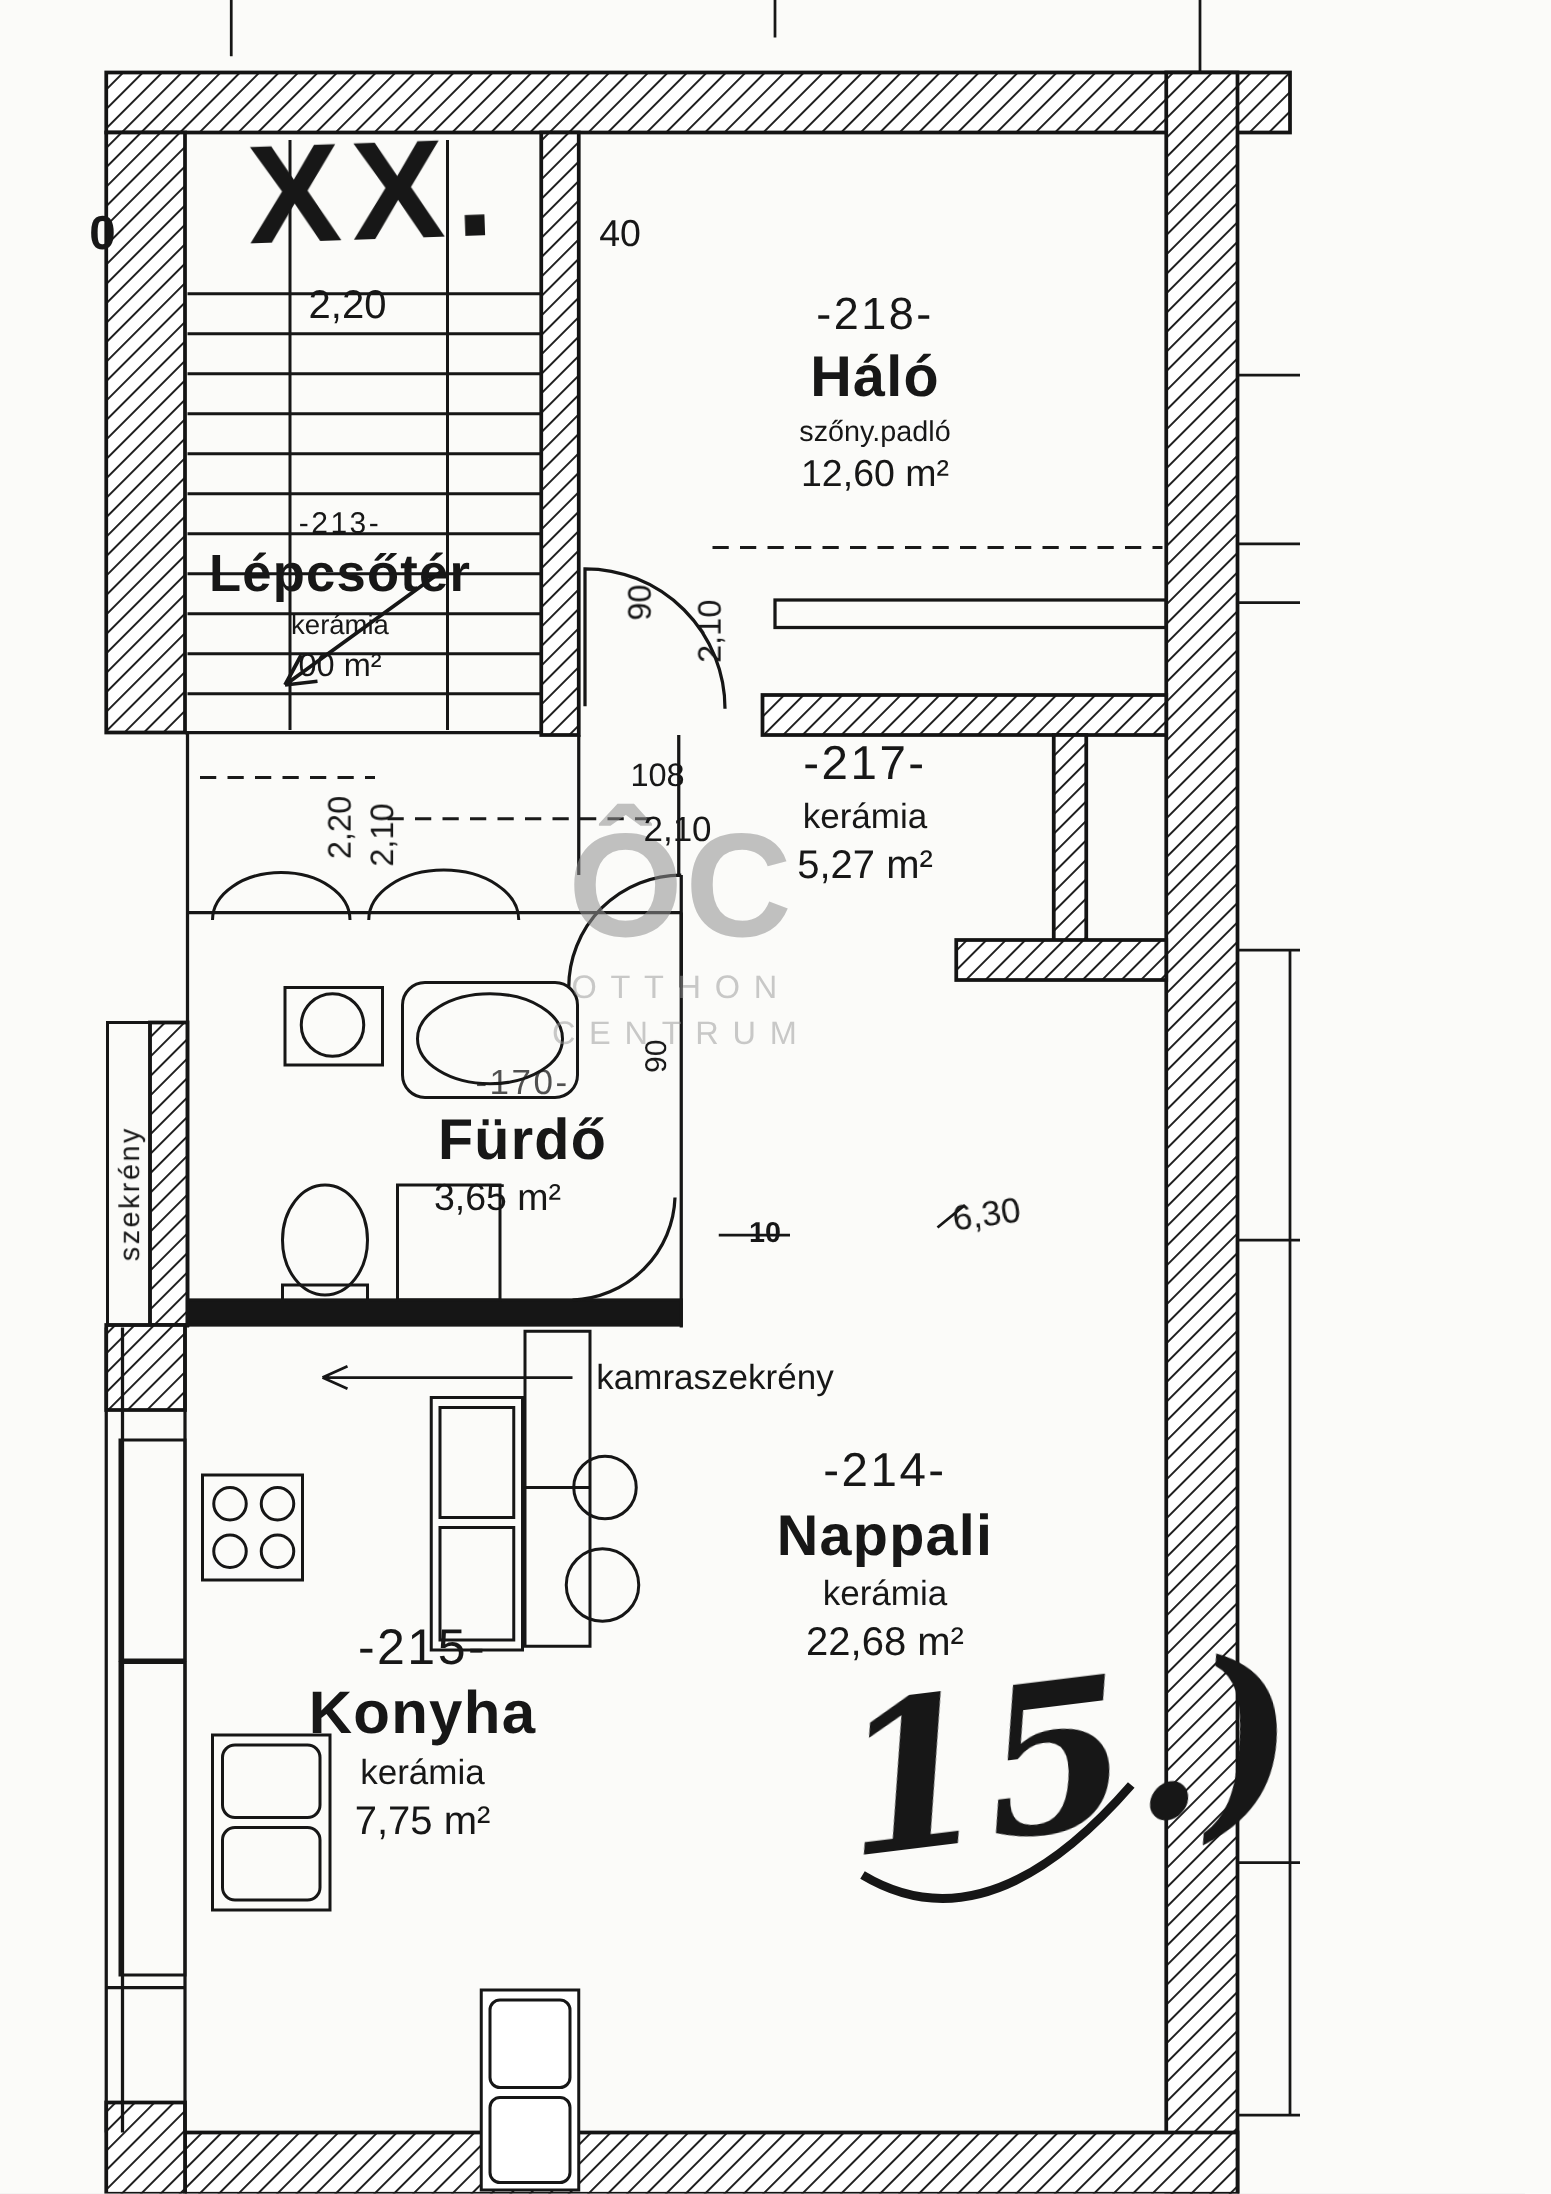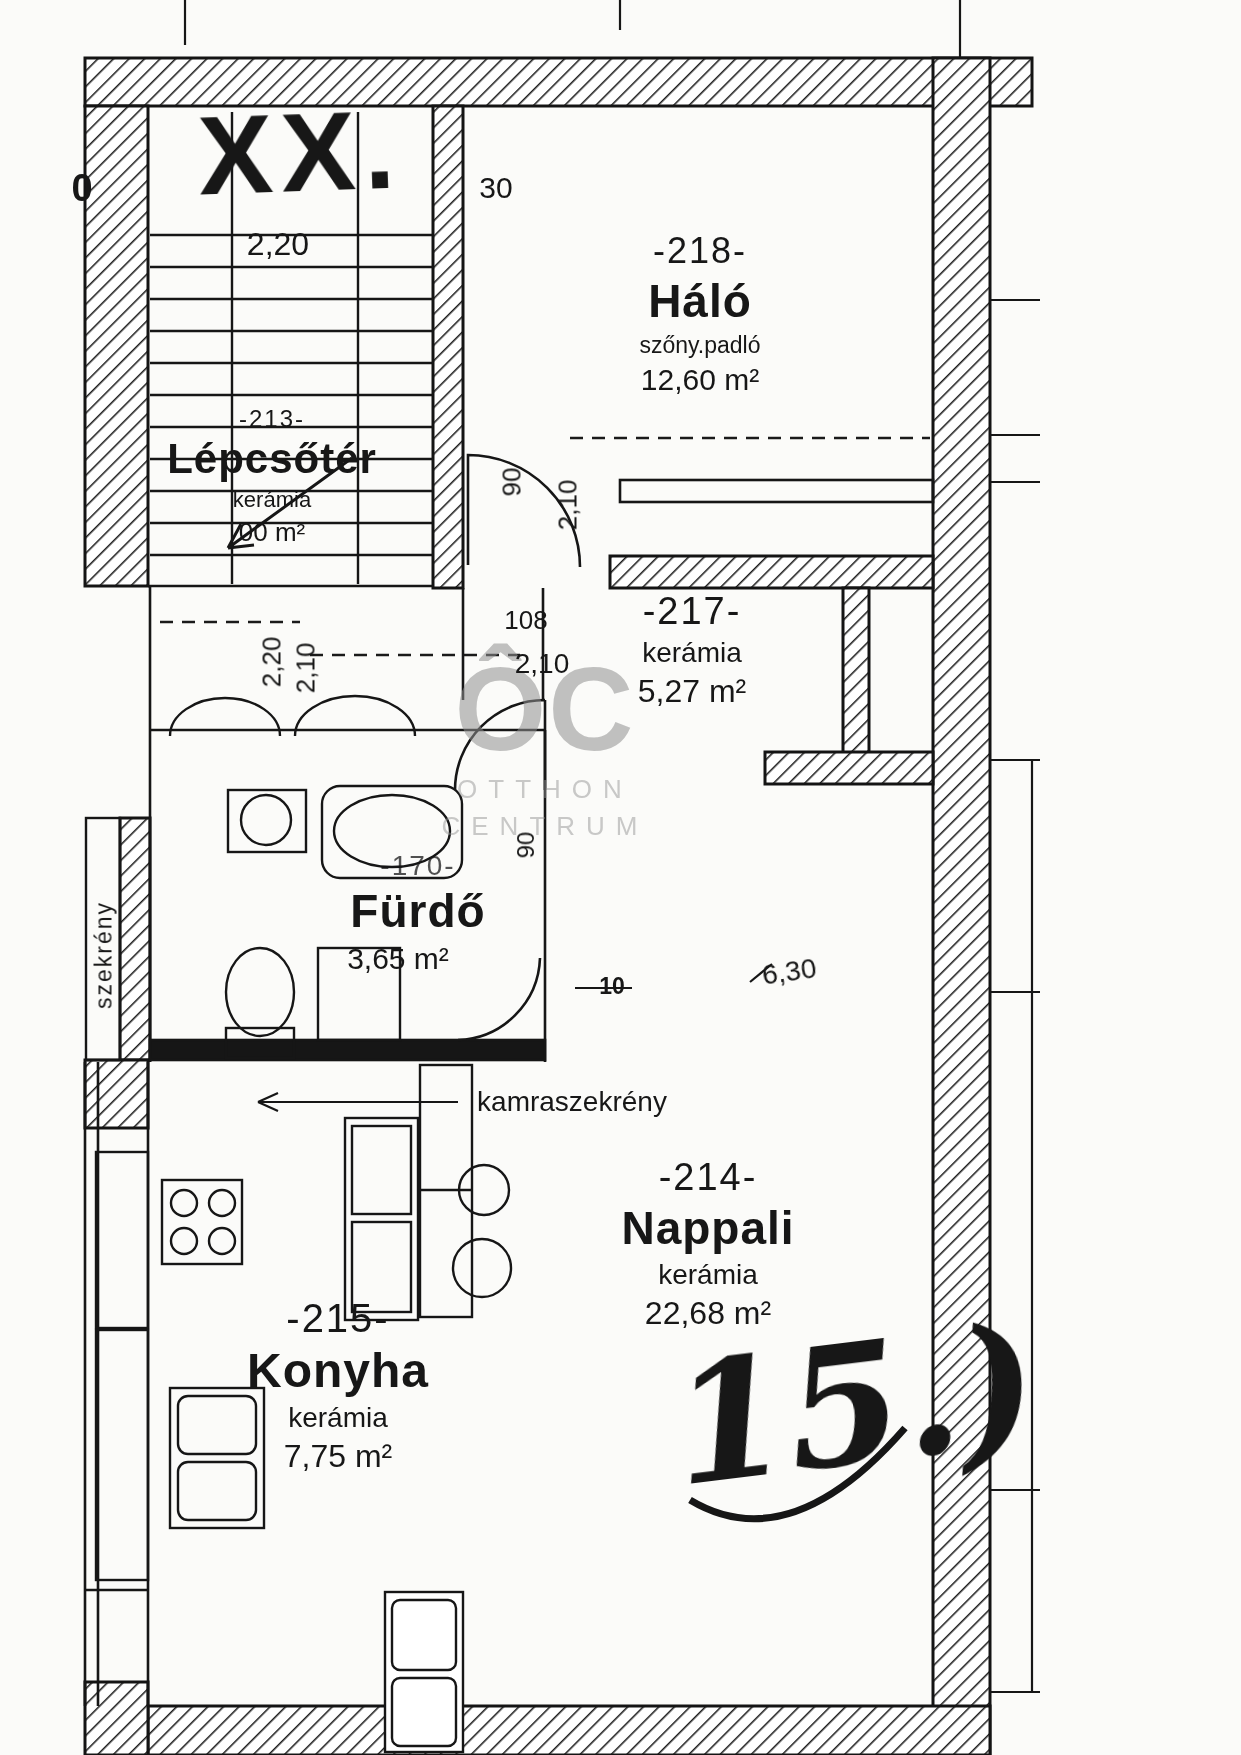--- a/index.html
+++ b/index.html
@@ -202,21 +202,21 @@
   </div>
 
   <div class="room" style="left:338px;top:1296px;">
     <div class="num" style="font-size:40px;">-215-</div>
     <div class="nam" style="font-size:48px;">Konyha</div>
     <div class="flr" style="font-size:28px;">kerámia</div>
     <div class="are" style="font-size:32px;">7,75 m²</div>
   </div>
 
   <div class="lbl dim ctr" style="left:278px;top:244px;font-size:32px;">2,20</div>
-  <div class="lbl dim ctr" style="left:496px;top:188px;font-size:30px;">30</div>
+  <div class="lbl dim ctr" style="left:496px;top:188px;font-size:30px;">40</div>
   <div class="lbl dim rot" style="left:512px;top:482px;font-size:26px;">90</div>
   <div class="lbl dim rot" style="left:568px;top:505px;font-size:26px;">2,10</div>
   <div class="lbl dim rot" style="left:272px;top:662px;font-size:26px;">2,20</div>
   <div class="lbl dim rot" style="left:306px;top:668px;font-size:26px;">2,10</div>
   <div class="lbl dim ctr" style="left:526px;top:620px;font-size:26px;">108</div>
   <div class="lbl dim ctr" style="left:542px;top:664px;font-size:28px;">2,10</div>
   <div class="lbl dim rot" style="left:526px;top:845px;font-size:24px;">90</div>
   <div class="lbl dim ctr" style="left:612px;top:986px;font-size:23px;font-weight:700;">10</div>
   <div class="lbl dim" style="left:762px;top:956px;font-size:28px;transform:rotate(-8deg);">6,30</div>
 

